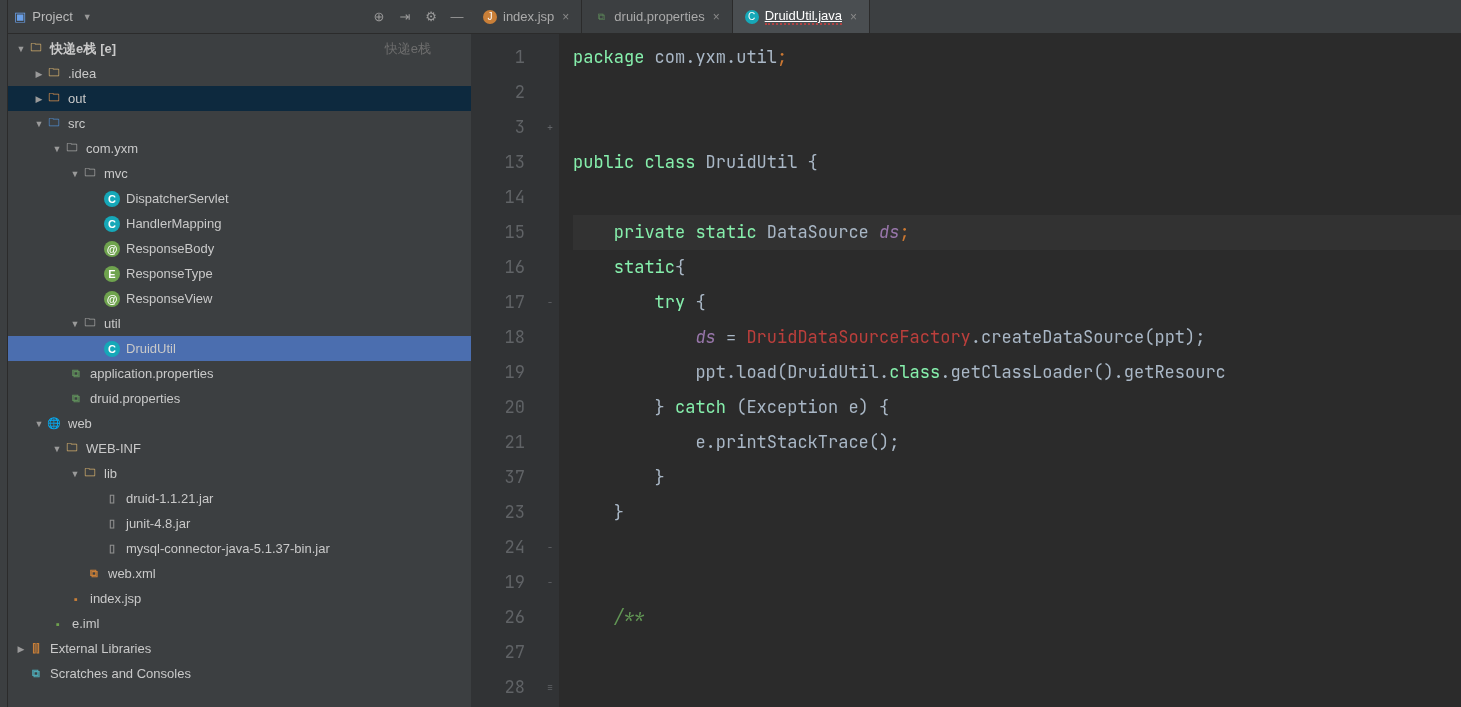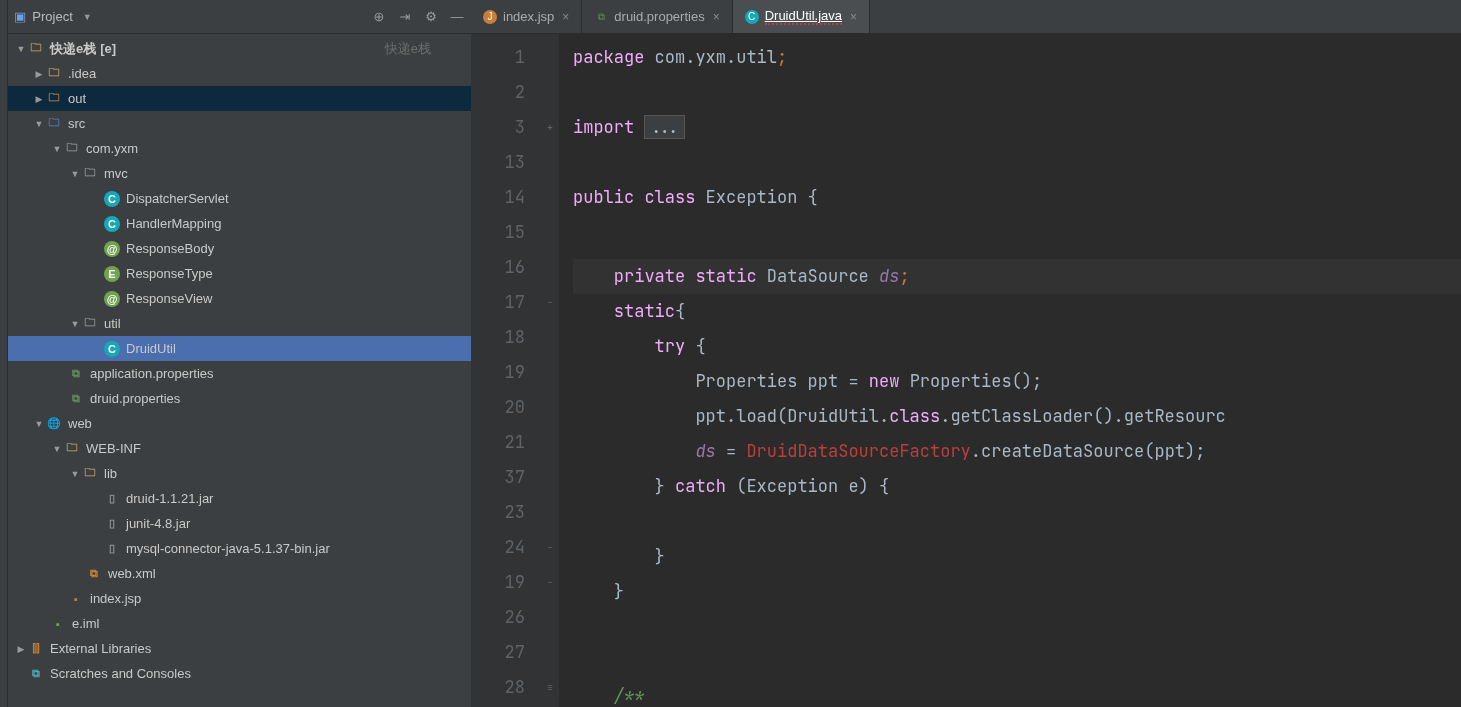--- a/index.html
+++ b/index.html
@@ -81,22 +81,22 @@
     background:#313335; padding-top:6px; user-select:none;
   }
   .lnums div { height:35px; line-height:35px; padding-right:16px; }
   .fold {
     width:18px; background:#313335; padding-top:6px;
     color:#606366; font-size:10px; text-align:center;
   }
   .fold div { height:35px; line-height:35px; }
   .code { flex:1; padding:6px 0 0 14px; }
   .cline { height:35px; line-height:35px; white-space:pre; }
-  .cline.hl { background:#323232;margin-top:9px; }
-  .kw   { color:#f0abfc; }
+  .cline.hl { background:#323232; }
+  .kw   { color:#86efac; }
   .ident{ color:#a9b7c6; }
   .type { color:#a9b7c6; }
   .comment{ color:#629755; font-style:italic; }
   .field { color:#9876aa; font-style:italic; }
   .err  { color:#bc3f3c; }
   .boxed { background:#3b3f42; border:1px solid #555; padding:0 4px; }
   .semi { color:#cc7832; }
 </style>
 </head>
 <body>
@@ -323,32 +323,30 @@
         <div></div>
         <div>-</div>
         <div>-</div>
         <div></div>
         <div></div>
         <div>≡</div>
       </div>
     <div class="code" id="code">
         <div class="cline"><span class="kw">package </span><span class="ident">com.yxm.util</span><span class="semi">;</span></div>
         <div class="cline"></div>
-        <div class="cline"><span class="kw">import </span><span class="boxed">...</span></div>
-        <div class="cline"></div>
-        <div class="cline"><span class="kw">public class </span><span class="ident">Exception {</span></div>
+        <div class="cline"></div>
+        <div class="cline"><span class="kw">public class </span><span class="ident">DruidUtil {</span></div>
         <div class="cline"></div>
         <div class="cline hl"><span>    </span><span class="kw">private static </span><span class="type">DataSource </span><span class="field">ds</span><span class="semi">;</span></div>
         <div class="cline"><span>    </span><span class="kw">static</span><span class="ident">{</span></div>
         <div class="cline"><span>        </span><span class="kw">try </span><span class="ident">{</span></div>
-        <div class="cline"><span>            </span><span class="ident">Properties ppt = </span><span class="kw">new </span><span class="ident">Properties();</span></div>
+        <div class="cline"><span>            </span><span class="field">ds</span><span class="ident"> = </span><span class="err">DruidDataSourceFactory</span><span class="ident">.createDataSource(ppt);</span></div>
         <div class="cline"><span>            </span><span class="ident">ppt.load(DruidUtil.</span><span class="kw">class</span><span class="ident">.getClassLoader().getResourc</span></div>
-        <div class="cline"><span>            </span><span class="field">ds</span><span class="ident"> = </span><span class="err">DruidDataSourceFactory</span><span class="ident">.createDataSource(ppt);</span></div>
         <div class="cline"><span>        </span><span class="ident">} </span><span class="kw">catch </span><span class="ident">(Exception e) {</span></div>
-        <div class="cline"><span>            </span></div>
+        <div class="cline"><span>            </span><span class="ident">e.printStackTrace();</span></div>
         <div class="cline"><span>        </span><span class="ident">}</span></div>
         <div class="cline"><span>    </span><span class="ident">}</span></div>
         <div class="cline"></div>
         <div class="cline"></div>
         <div class="cline"><span>    </span><span class="comment">/**</span></div>
       </div>
   </div>
 </div>
 
 </body></html>

